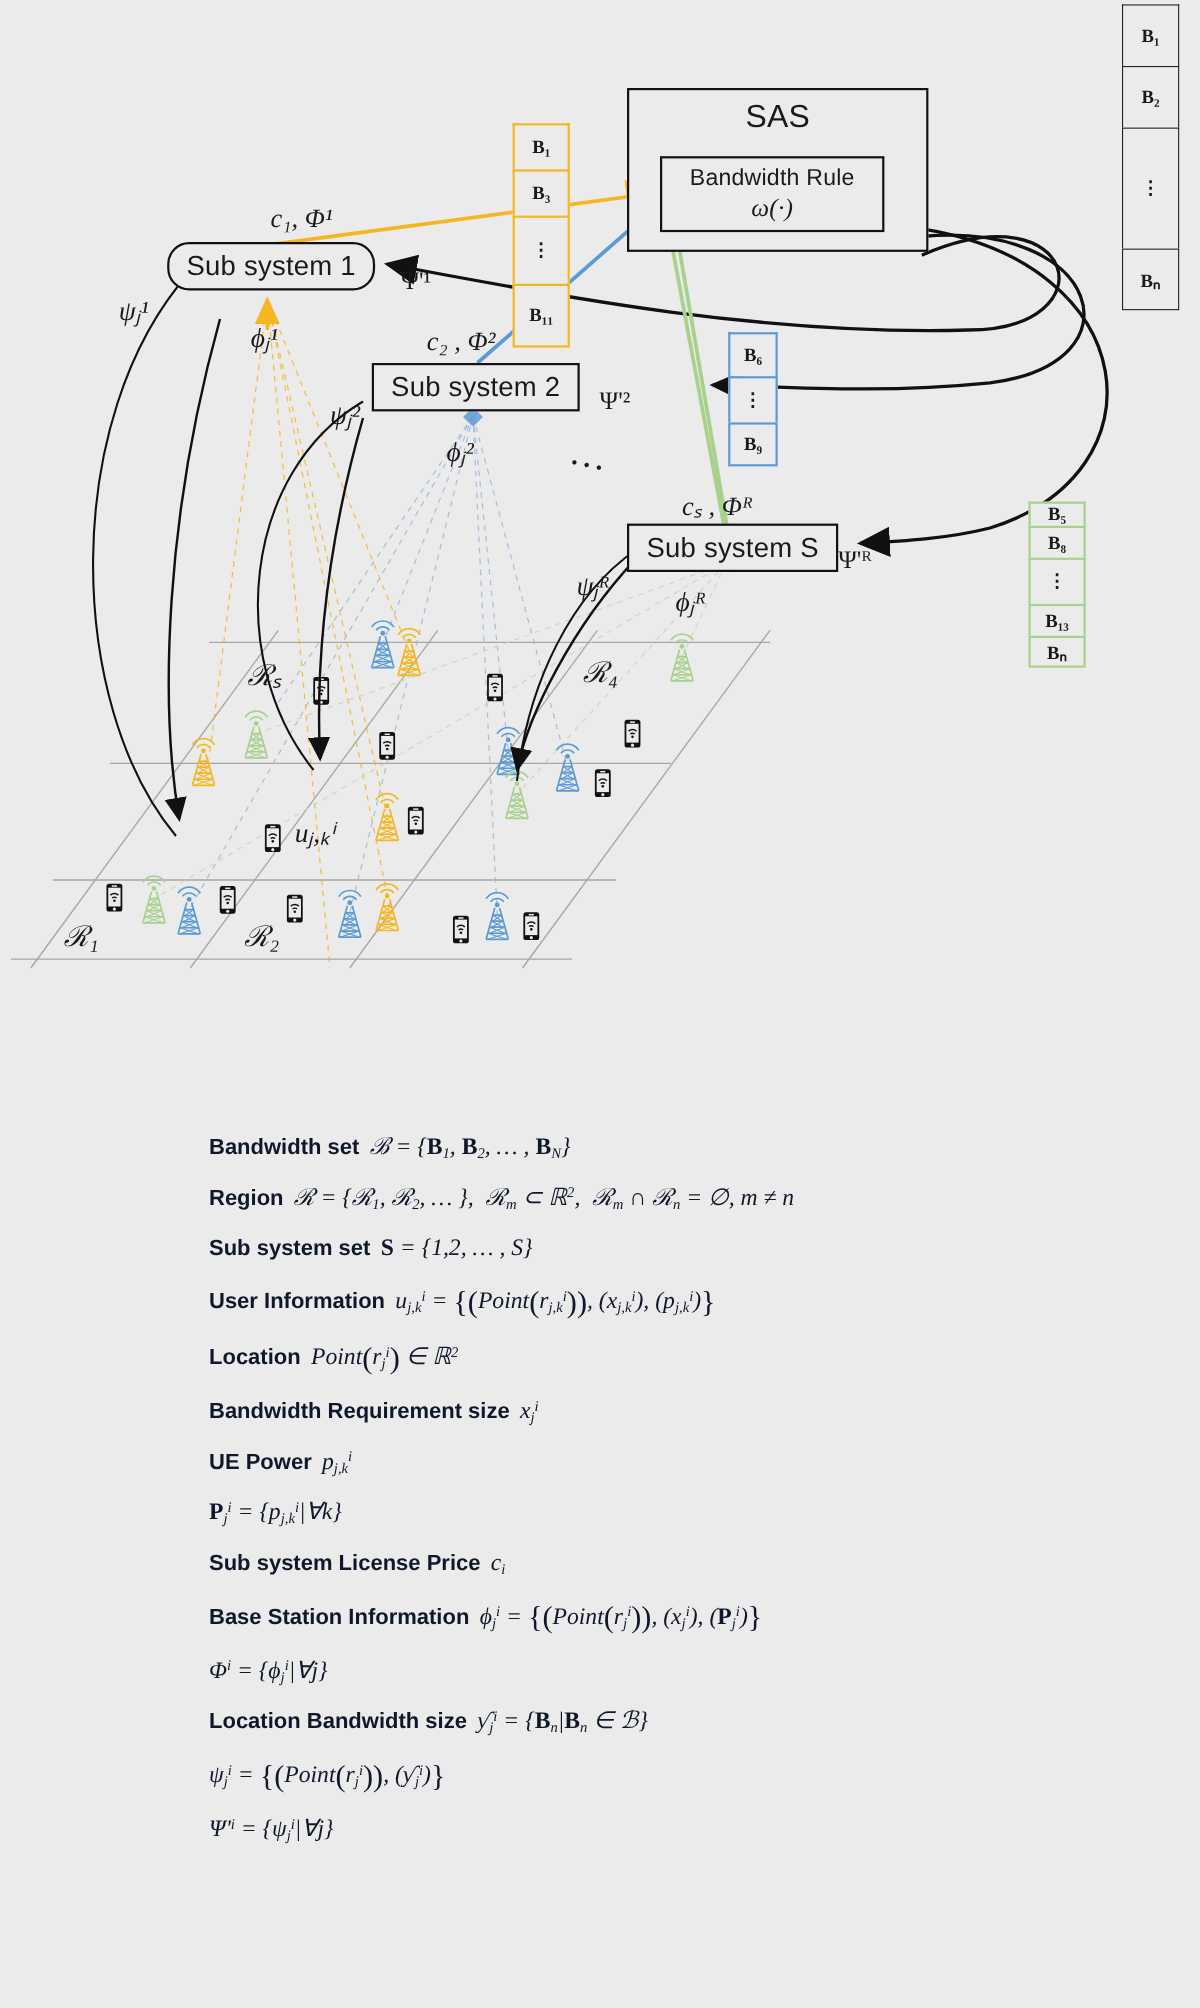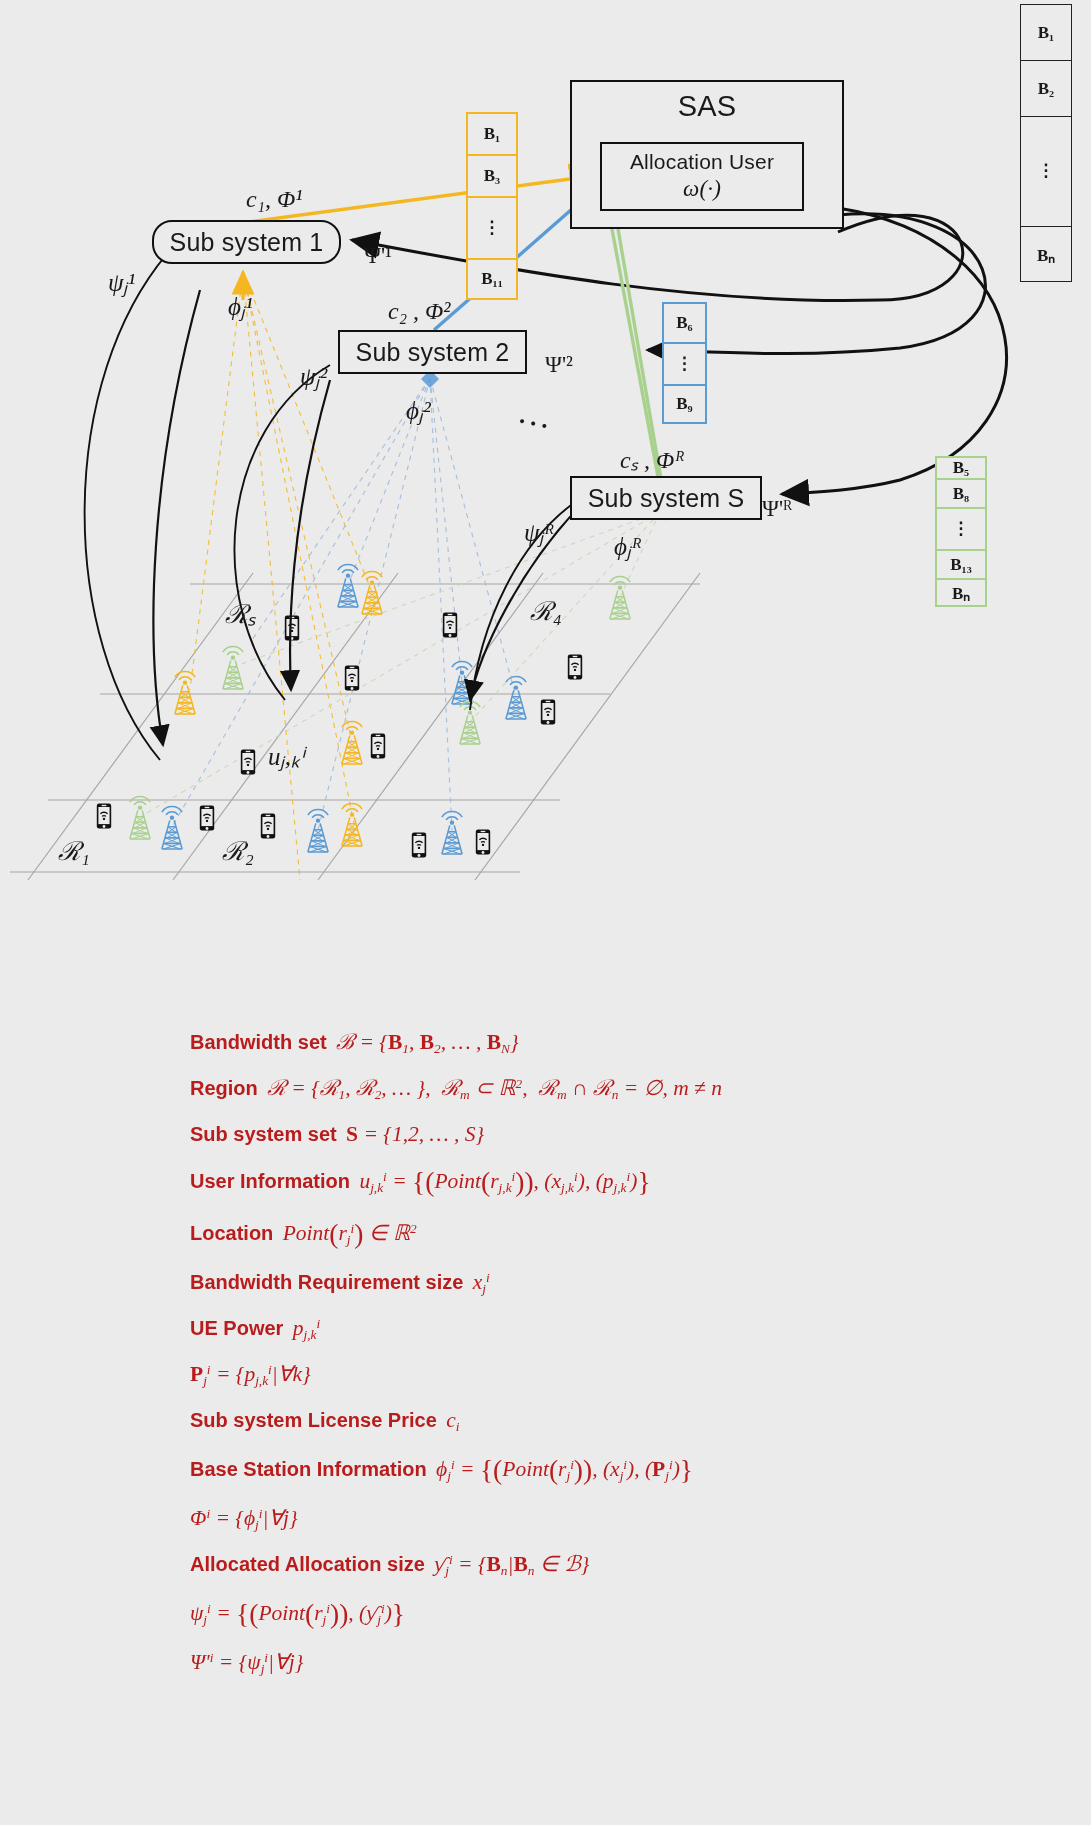--- a/index.html
+++ b/index.html
@@ -57,21 +57,21 @@
     z-index:8;white-space:nowrap;
   }
   .it{font-style:italic;}
   sup,sub{font-size:.62em;font-style:italic;}
   sub{vertical-align:-.28em;}
   sup{vertical-align:.5em;}
 
   
   #legend{position:absolute;left:190px;top:1030px;width:880px;z-index:9;}
   .defrow{
-    font-family:"Liberation Serif",serif;font-size:21.5px;color:#b91c1c;
+    font-family:"Liberation Serif",serif;font-size:21.5px;color:#0f172a;
     margin-bottom:20px;white-space:nowrap;line-height:1.15;
   }
   .defrow .hd{
     font-family:"Liberation Sans",sans-serif;font-weight:bold;font-size:20px;
     margin-right:4px;
   }
   .mth{font-family:"Liberation Serif",serif;font-style:italic;}
   .cal{font-family:"Liberation Serif",serif;font-style:italic;}
   .bb{font-family:"Liberation Serif",serif;font-weight:bold;font-style:normal;}
   .big{font-size:1.28em;font-style:normal;vertical-align:-.12em;}
@@ -387,21 +387,21 @@
     <path d="M578,508 C520,570 480,650 470,700" fill="none" stroke="#111" stroke-width="2.2" marker-end="url(#ah-black)"></path>
 
     <path d="M243,300 L243,272" fill="none" stroke="#f5b721" stroke-width="3" marker-end="url(#ah-orange-s)"></path>
 
     <path d="M430,370 l9,9 -9,9 -9,-9 z" fill="#5b9bd5" opacity=".85"></path>
   </svg>
 
   <div class="box sas-outer" style="left:570px;top:80px;width:270px;height:145px;">
     <div class="sas-title">SAS</div>
     <div class="alloc" style="left:28px;top:60px;width:200px;height:65px;">
-      <span class="l1">Allocation User</span>
+      <span class="l1">Bandwidth Rule</span>
       <span class="l2">ω(·)</span>
     </div>
   </div>
 
   <div class="box" style="left:152px;top:220px;width:185px;height:40px;border-radius:20px;">
     <span>Sub system 1</span>
   </div>
   <div class="box" style="left:338px;top:330px;width:185px;height:40px;">
     <span>Sub system 2</span>
   </div>
@@ -413,21 +413,21 @@
       <div class="cell" style="height: 56px;">B₁</div>
       <div class="cell" style="height: 56px;">B₂</div>
       <div class="cell dots-v" style="height: 110px;">⋮</div>
       <div class="cell" style="height: 56px;">Bₙ</div>
     </div>
 
   <div class="stack k-orange" style="left:466px;top:112px;width:52px;" id="stack-sub1">
       <div class="cell" style="height: 42px;">B₁</div>
       <div class="cell" style="height: 42px;">B₃</div>
       <div class="cell dots-v" style="height: 62px;">⋮</div>
-      <div class="cell" style="height: 42px;">B₁₁</div>
+      <div class="cell" style="height: 58px;">B₁₁</div>
     </div>
 
   <div class="stack k-blue" style="left:662px;top:302px;width:45px;" id="stack-sub2">
       <div class="cell" style="height: 40px;">B₆</div>
       <div class="cell dots-v" style="height: 42px;">⋮</div>
       <div class="cell" style="height: 40px;">B₉</div>
     </div>
 
   <div class="stack k-green" style="left:935px;top:456px;width:52px;" id="stack-subS">
       <div class="cell" style="height: 22px;">B₅</div>
@@ -465,18 +465,18 @@
       <div class="defrow"><span class="hd">Region</span> <span class="mth"><span class="cal">ℛ</span> = {<span class="cal">ℛ</span><sub>1</sub>, <span class="cal">ℛ</span><sub>2</sub>, … },&nbsp; <span class="cal">ℛ</span><sub>m</sub> ⊂ ℝ<sup>2</sup>,&nbsp; <span class="cal">ℛ</span><sub>m</sub> ∩ <span class="cal">ℛ</span><sub>n</sub> = ∅, m ≠ n</span></div>
       <div class="defrow"><span class="hd">Sub system set</span> <span class="mth"><span class="bb">S</span> = {1,2, … , <span class="it">S</span>}</span></div>
       <div class="defrow"><span class="hd">User Information</span> <span class="mth">u<sub>j,k</sub><sup>i</sup> = <span class="big">{</span><span class="big">(</span>Point<span class="big">(</span>r<sub>j,k</sub><sup>i</sup><span class="big">)</span><span class="big">)</span>, (x<sub>j,k</sub><sup>i</sup>), (p<sub>j,k</sub><sup>i</sup>)<span class="big">}</span></span></div>
       <div class="defrow"><span class="hd">Location</span> <span class="mth">Point<span class="big">(</span>r<sub>j</sub><sup>i</sup><span class="big">)</span> ∈ ℝ<sup>2</sup></span></div>
       <div class="defrow"><span class="hd">Bandwidth Requirement size</span> <span class="mth">x<sub>j</sub><sup>i</sup></span></div>
       <div class="defrow"><span class="hd">UE Power</span> <span class="mth">p<sub>j,k</sub><sup>i</sup></span></div>
       <div class="defrow"><span class="mth"><span class="bb">P</span><sub>j</sub><sup>i</sup> = {p<sub>j,k</sub><sup>i</sup>|∀k}</span></div>
       <div class="defrow"><span class="hd">Sub system License Price</span> <span class="mth">c<sub>i</sub></span></div>
       <div class="defrow"><span class="hd">Base Station Information</span> <span class="mth">ϕ<sub>j</sub><sup>i</sup> = <span class="big">{</span><span class="big">(</span>Point<span class="big">(</span>r<sub>j</sub><sup>i</sup><span class="big">)</span><span class="big">)</span>, (x<sub>j</sub><sup>i</sup>), (<span class="bb">P</span><sub>j</sub><sup>i</sup>)<span class="big">}</span></span></div>
       <div class="defrow"><span class="mth">Φ<sup>i</sup> = {ϕ<sub>j</sub><sup>i</sup>|∀j}</span></div>
-      <div class="defrow"><span class="hd">Allocated Allocation size</span> <span class="mth"><span class="cal">ƴ</span><sub>j</sub><sup>i</sup> = {<span class="bb">B</span><sub>n</sub>|<span class="bb">B</span><sub>n</sub> ∈ <span class="cal">ℬ</span>}</span></div>
+      <div class="defrow"><span class="hd">Location Bandwidth size</span> <span class="mth"><span class="cal">ƴ</span><sub>j</sub><sup>i</sup> = {<span class="bb">B</span><sub>n</sub>|<span class="bb">B</span><sub>n</sub> ∈ <span class="cal">ℬ</span>}</span></div>
       <div class="defrow"><span class="mth">ψ<sub>j</sub><sup>i</sup> = <span class="big">{</span><span class="big">(</span>Point<span class="big">(</span>r<sub>j</sub><sup>i</sup><span class="big">)</span><span class="big">)</span>, (<span class="cal">ƴ</span><sub>j</sub><sup>i</sup>)<span class="big">}</span></span></div>
       <div class="defrow"><span class="mth">Ψ'<sup>i</sup> = {ψ<sub>j</sub><sup>i</sup>|∀j}</span></div>
     </div>
 
 </div>
 
 </body></html>

